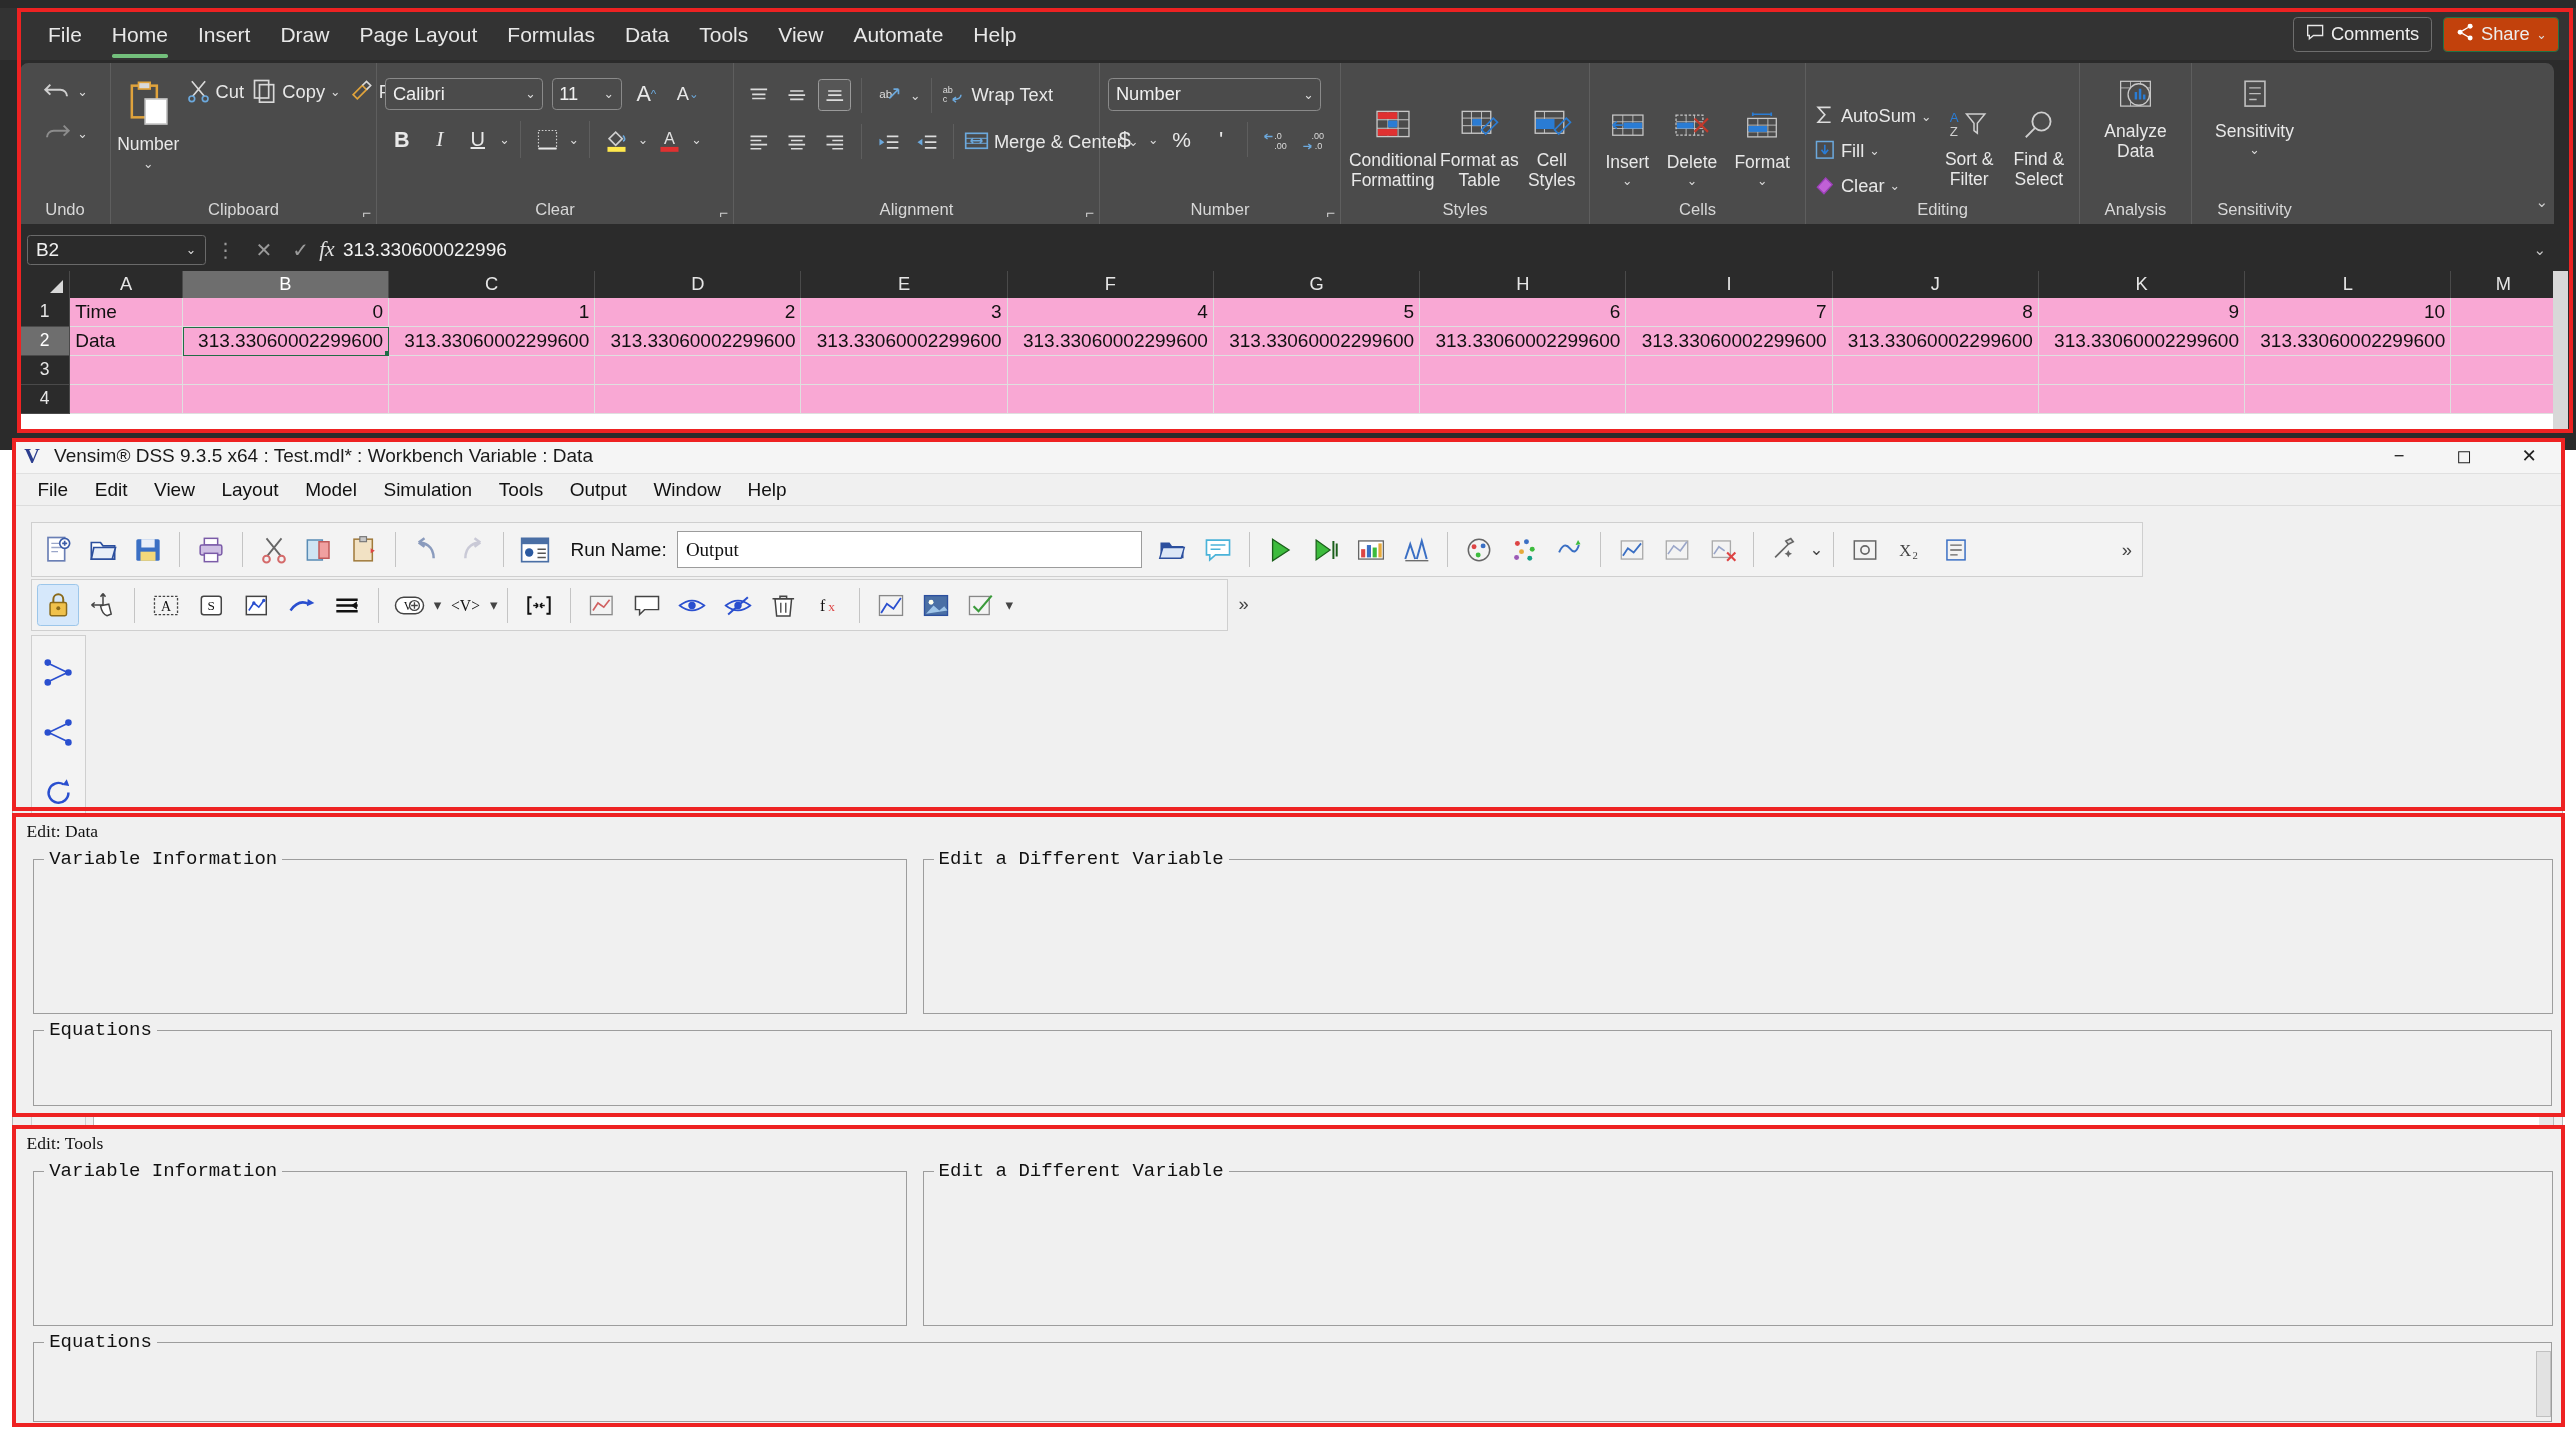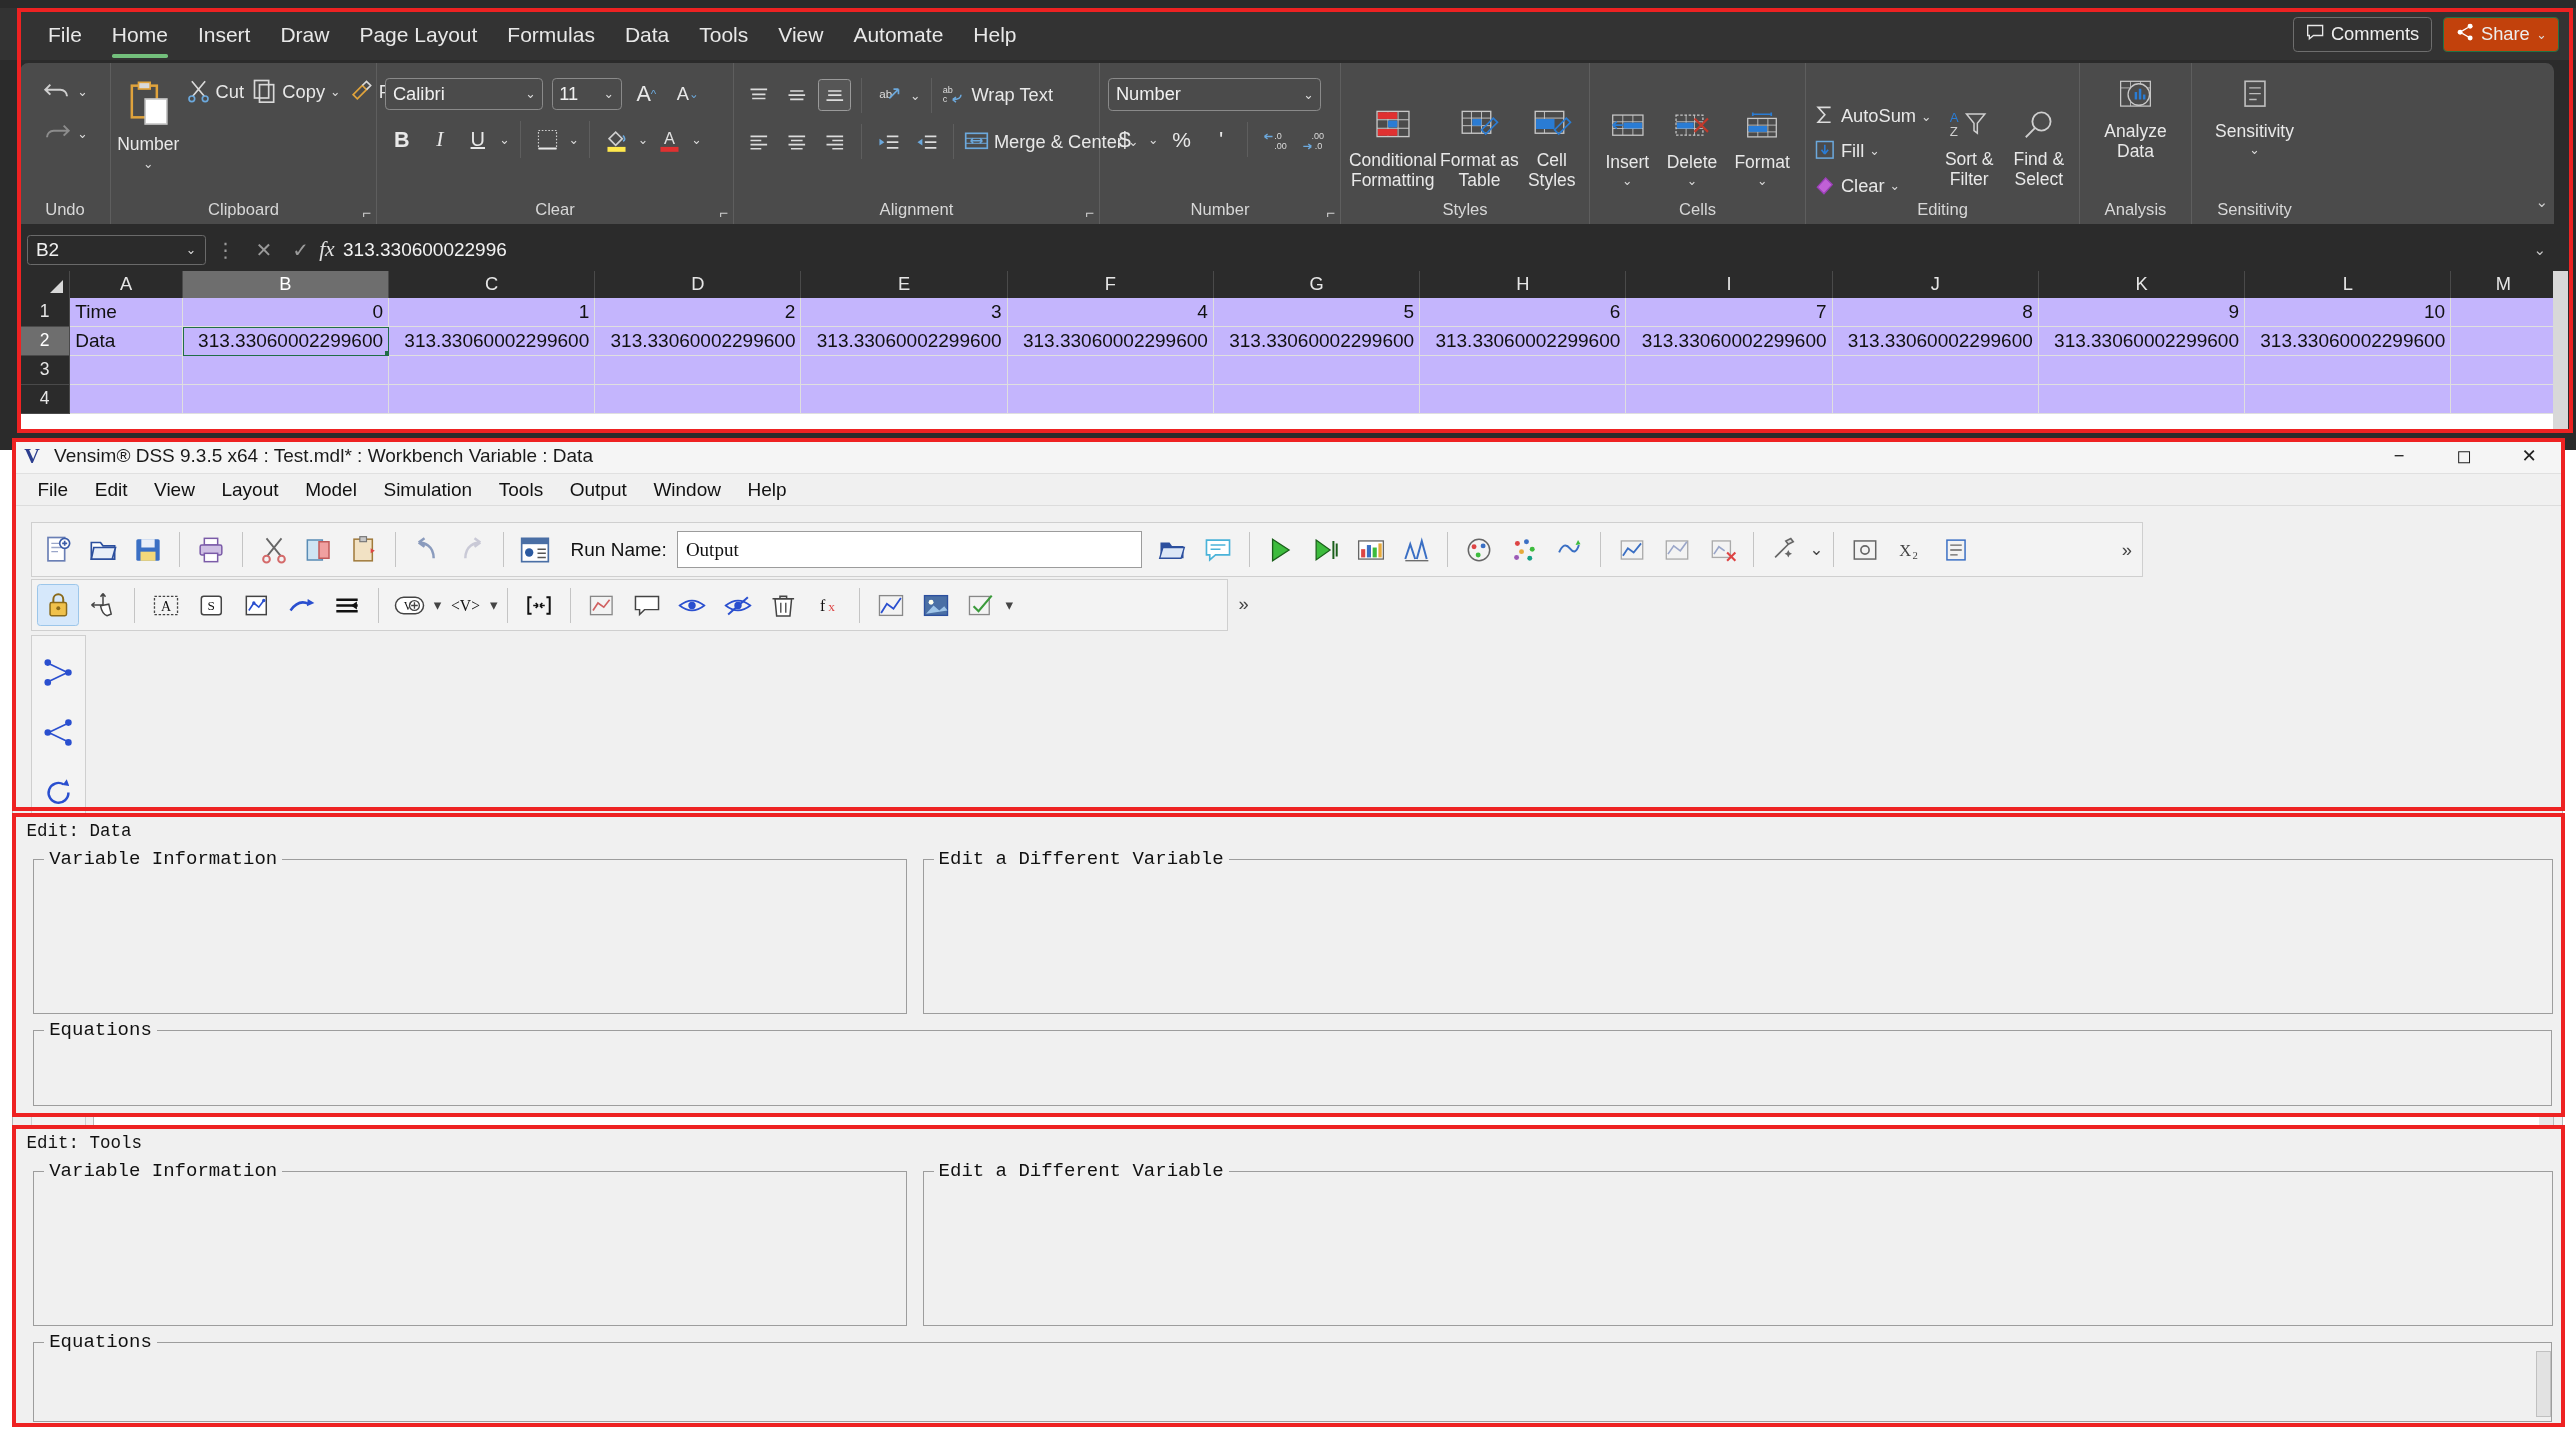--- a/index.html
+++ b/index.html
@@ -121,21 +121,21 @@
   }
   .rowhdr {
     width: 52px; background: #2b2b2b; color: #e6e6e6; font-size: 17.5px;
     display: flex; align-items: center; justify-content: center;
     border-bottom: 0.8px solid #4a4a4a; border-right: 0.8px solid #4a4a4a;
   }
   .rowhdr.sel { background: #6e6e6e; color: #fff; }
   .dcell {
     height: 29px; border-right: 0.8px solid #dfdfdf; border-bottom: 0.8px solid #dfdfdf;
     font-size: 19px; color: #111; display: flex; align-items: center;
-    padding: 0 5px; background: #c4b5fd; overflow: hidden; white-space: nowrap;
+    padding: 0 5px; background: #f9a8d4; overflow: hidden; white-space: nowrap;
   }
   .dcell.num { justify-content: flex-end; }
   .dcell.active { border: 1.7px solid #216e46; position: relative; }
   .dcell.active:after {
     content: ""; position: absolute; right: -3.3px; bottom: -3.3px;
     width: 6.6px; height: 6.6px; background: #216e46;
   }
   #excel-scroll-v {
     position: absolute; right: 8.3px; top: 271px; width: 15px; height: 158px; background: #d8d8d8;
   }
@@ -220,21 +220,21 @@
   #v-canvas-scroll {
     position: absolute; right: 0; top: 0; width: 13.3px; bottom: 0; background: #e8e8e8;
   }
 
   
   .editpanel {
     position: absolute; left: 11.6px; width: 2551px; background: #f0f0f0;
     font-family: "Liberation Mono", monospace;
   }
   .ep-title {
-    font-family: Liberation Mono, monospace; font-size: 17.5px;
+    font-family: Liberation Serif, serif; font-size: 17.5px;
     color: #111; padding: 5px 0 3.3px 15px;
   }
   .gbox { position: absolute; border: 0.8px solid #9d9d9d; }
   .gbox-lbl {
     position: absolute; top: -12.5px; left: 10px; background: #f0f0f0;
     padding: 0 5px; font-size: 19px; color: #111; font-family: "Liberation Mono", monospace;
   }
   .eqtext {
     position: absolute; font-family: "Liberation Mono", monospace;
     font-size: 19px; color: #111;

